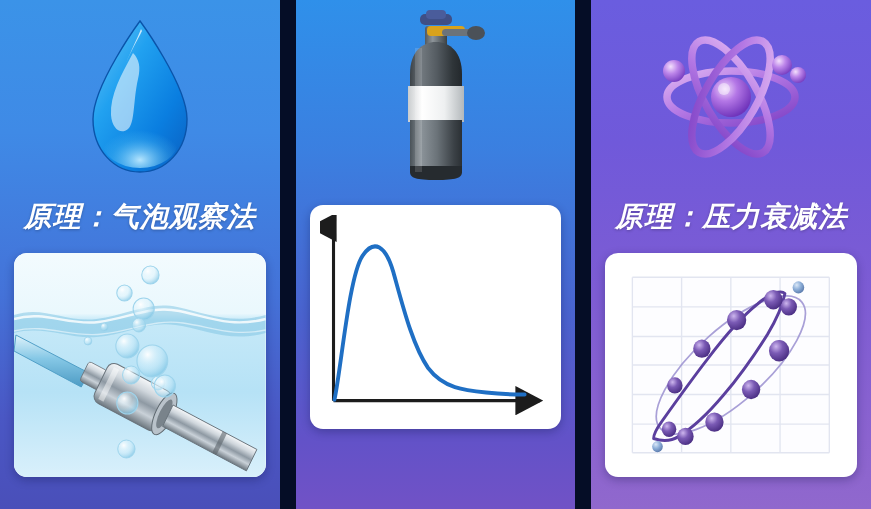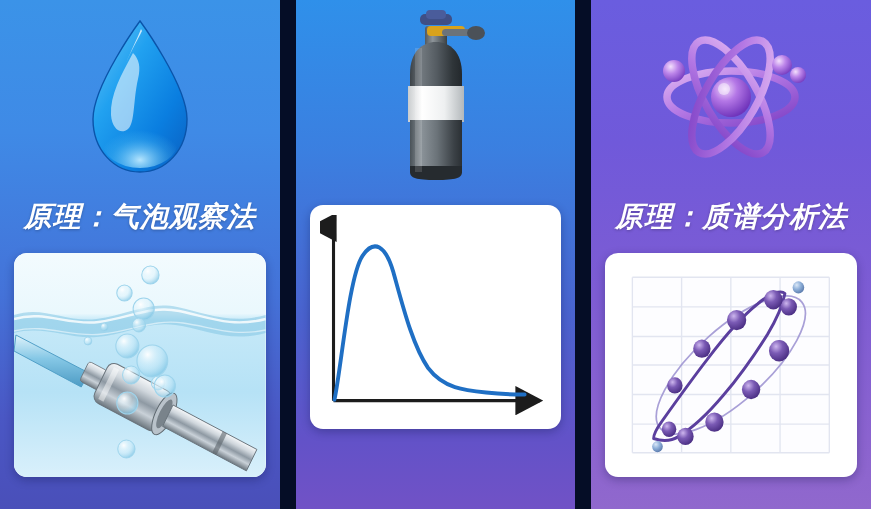--- a/index.html
+++ b/index.html
@@ -239,21 +239,21 @@
           <ellipse rx="64" ry="26" transform="rotate(120)" fill="none" stroke="url(#orbG)" stroke-width="7.5"></ellipse>
           <circle r="20" fill="url(#nucG)"></circle>
           <circle cx="-7" cy="-8" r="6" fill="#ffffff" opacity=".45"></circle>
           <circle cx="-57" cy="-26" r="11" fill="url(#elecG)"></circle>
           <circle cx="51" cy="-32" r="10" fill="url(#elecG)"></circle>
           <circle cx="67" cy="-22" r="8" fill="url(#elecG)"></circle>
         </g>
       </svg>
     </div>
 
-    <div class="title">原理：质谱分析法</div>
+    <div class="title">原理：压力衰减法</div>
 
     <div class="card-zone">
       <div class="card pad">
         <svg width="100%" height="100%" viewBox="0 0 240 200" preserveAspectRatio="none">
           <defs>
             <radialGradient id="ptD" cx="35%" cy="30%" r="72%">
               <stop offset="0%" stop-color="#cdb6ee"></stop>
               <stop offset="45%" stop-color="#7b5bb5"></stop>
               <stop offset="100%" stop-color="#4b2f84"></stop>
             </radialGradient>

